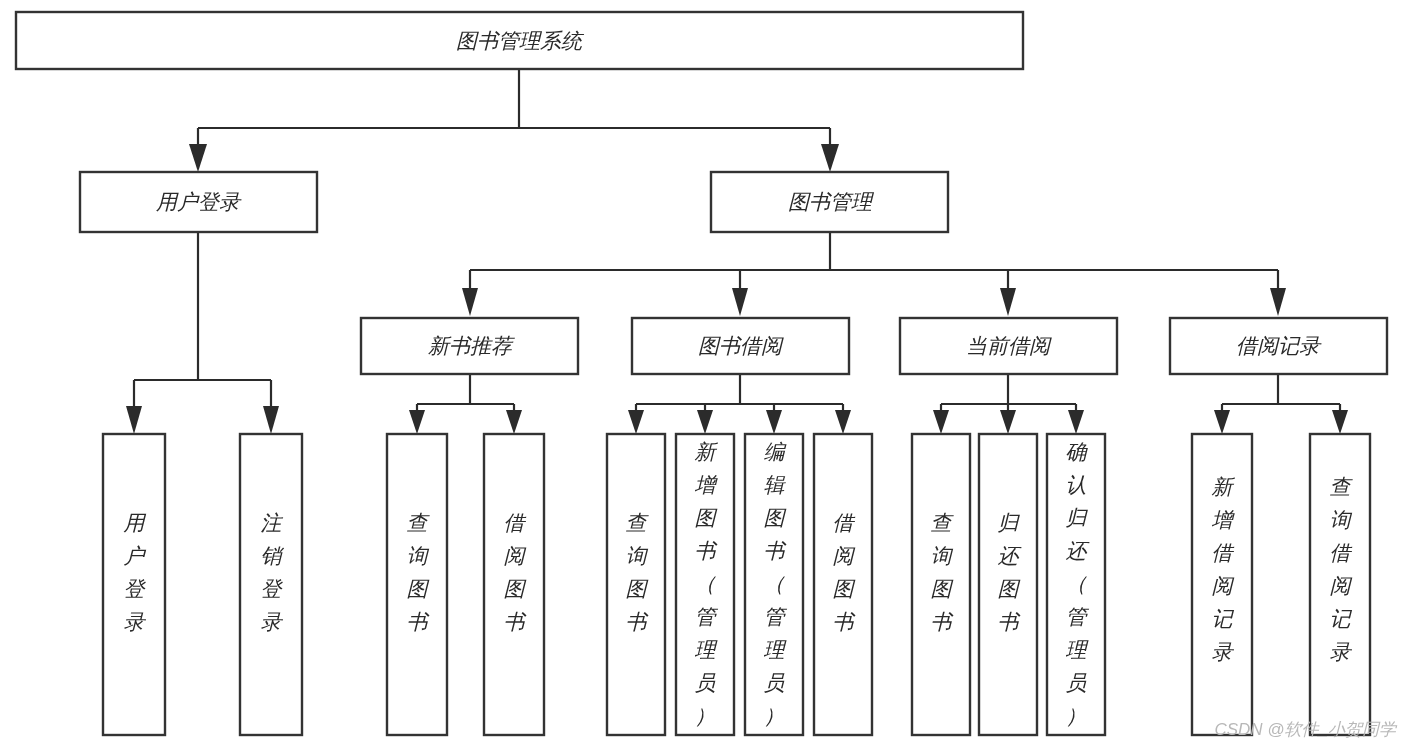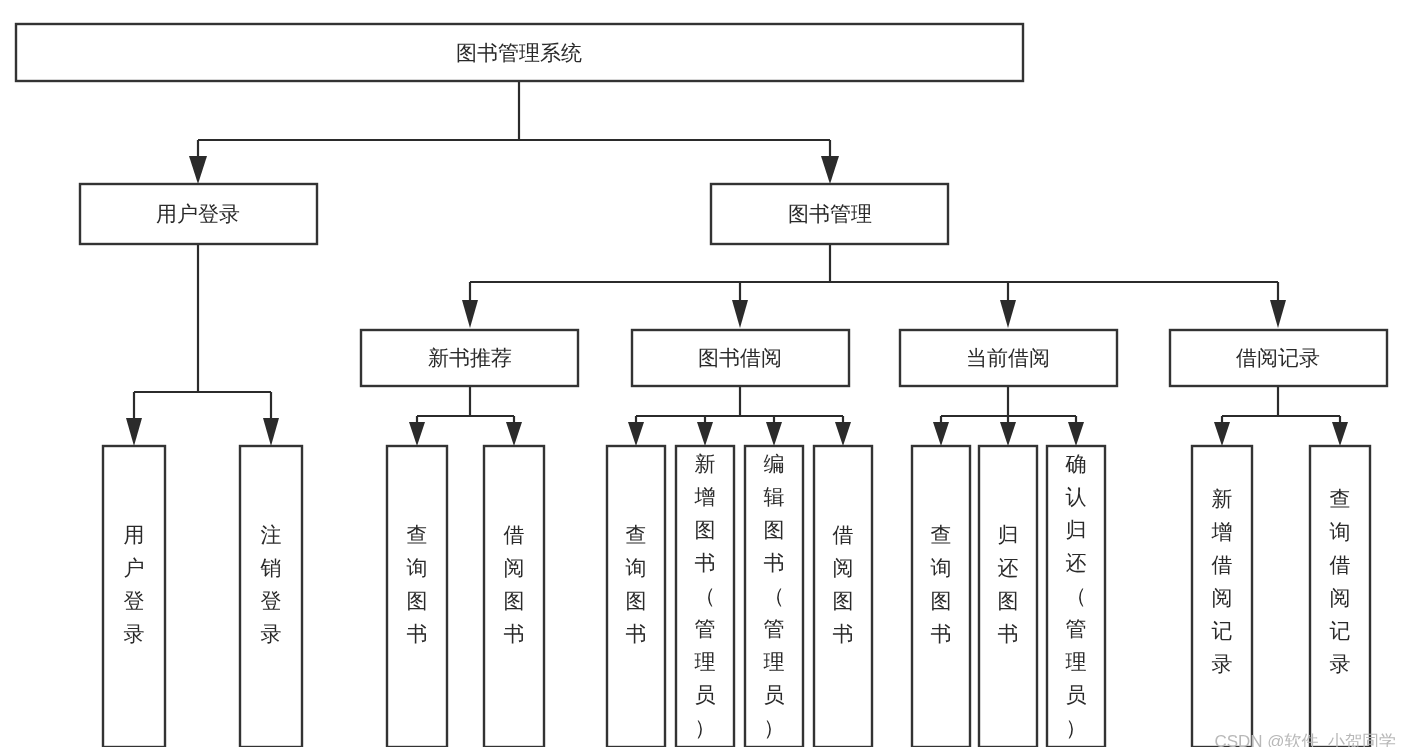--- a/index.html
+++ b/index.html
@@ -9,23 +9,24 @@
   }
   body {
     width: 1405px;
     height: 747px;
     font-family: "Liberation Sans", "DejaVu Sans", sans-serif;
     overflow: hidden;
     position: relative;
   }
   #diagram-root {
     position: absolute;
-    left: 0; top: 12px;
+    left: 0; top: 0;
     width: 1405px;
     height: 546px;
+    font-style: italic;
   }
   svg.flowchart {
     display: block;
     width: 1405px;
     height: 747px;
   }
   .node-box {
     fill: #ffffff;
     stroke: #333333;
     stroke-width: 2.4;

